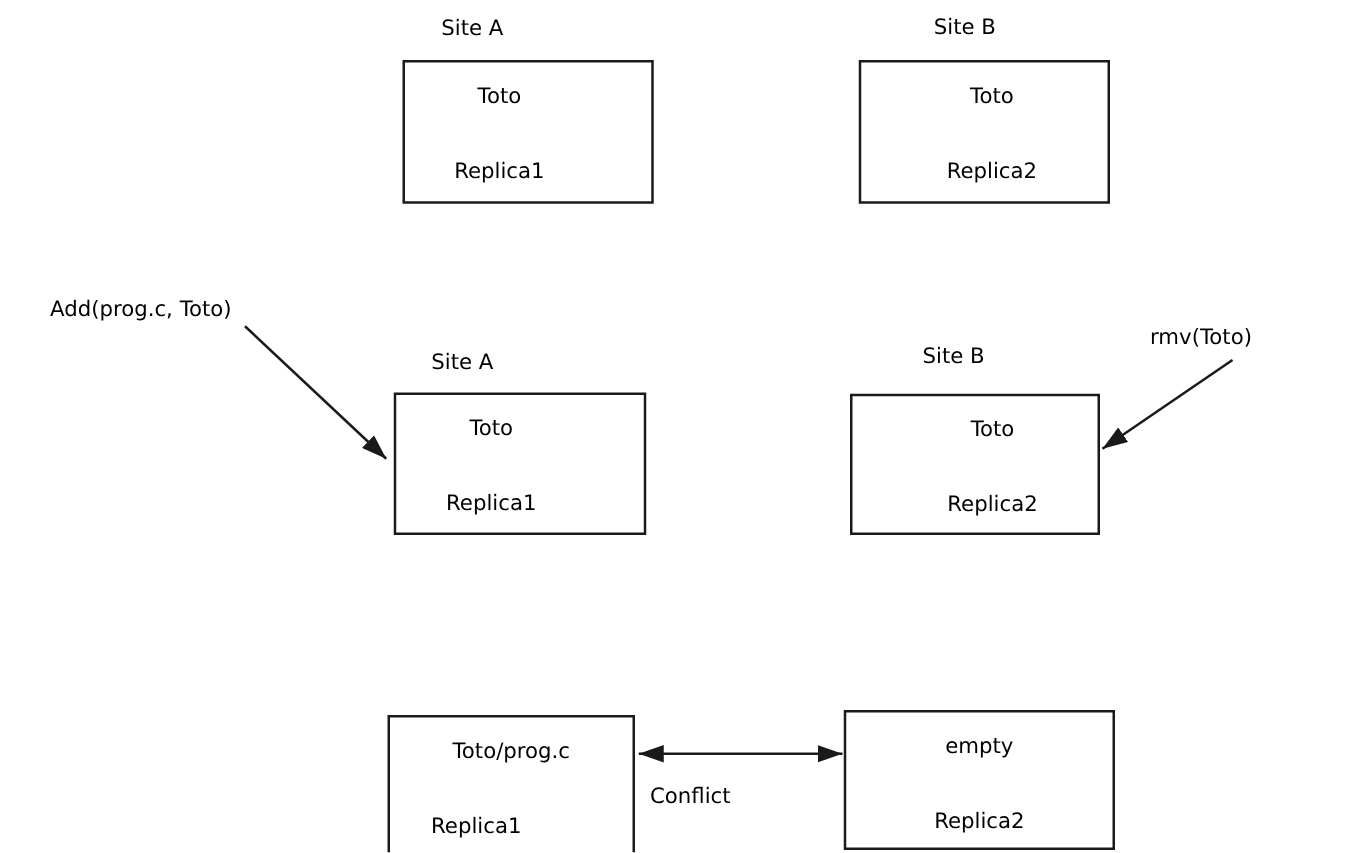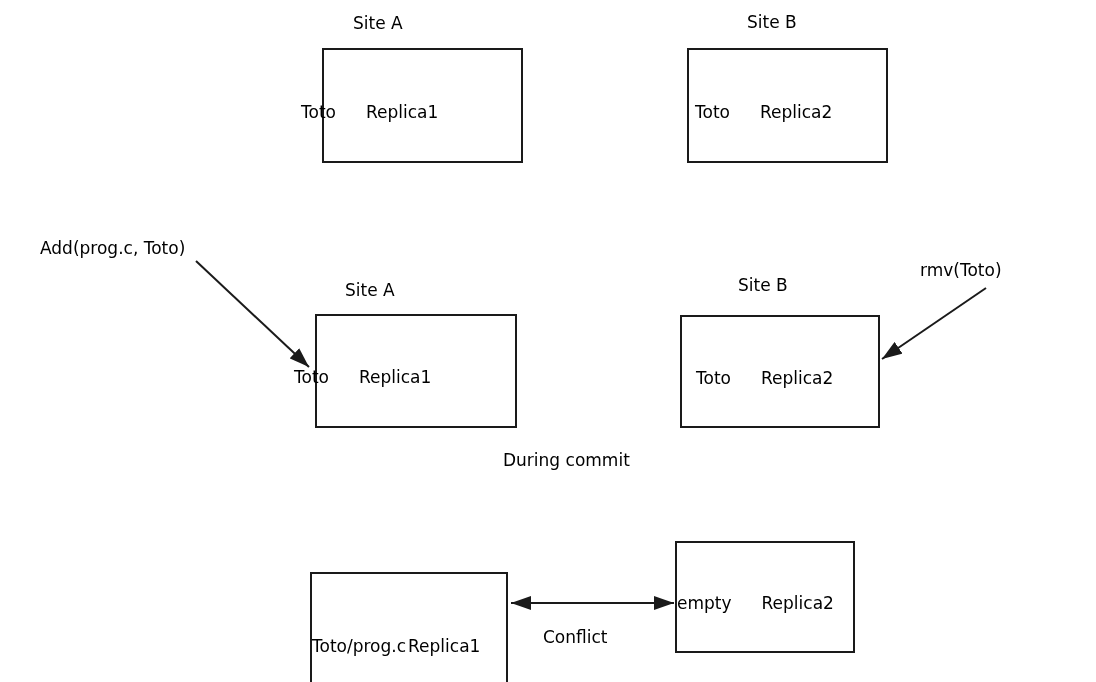--- a/index.html
+++ b/index.html
@@ -30,21 +30,21 @@
   }
   .arrows marker path {
     fill: var(--line, #1a1a1a);
   }
   .node {
     position: absolute;
     box-sizing: border-box;
     border: 2px solid var(--line, #1a1a1a);
     background: var(--bg, #ffffff);
     display: flex;
-    flex-direction: row;
+    flex-direction: column;
     align-items: center;
     padding-top: 12px;
     gap: 30px;
   }
   .node span {
     display: block;
     white-space: nowrap;
   }
   .lbl {
     position: absolute;
@@ -98,27 +98,26 @@
   <div class="node" style="left:315px; top:314px; width:202px; height:114px">
     <span class="ox-l23">Toto</span>
     <span class="ox-l23">Replica1</span>
   </div>
 
   <div class="node" style="left:680px; top:315px; width:200px; height:113px">
     <span class="ox-r14">Toto</span>
     <span class="ox-r14">Replica2</span>
   </div>
 
-  <div class="lbl" style="left:503px; top:445px">During commit</div>
 
   <div class="node" style="left:310px; top:572px; width:198px; height:135px">
     <span>Toto/prog.c</span>
     <span class="ox-l28">Replica1</span>
   </div>
 
-  <div class="node" style="left:675px; top:541px; width:180px; height:112px">
+  <div class="node" style="left:675px; top:568px; width:217px; height:112px">
     <span>empty</span>
     <span>Replica2</span>
   </div>
 
-  <div class="lbl" style="left:543px; top:622px">Conflict</div>
+  <div class="lbl" style="left:520px; top:622px">Conflict</div>
 
 </div>
 
 </body></html>

